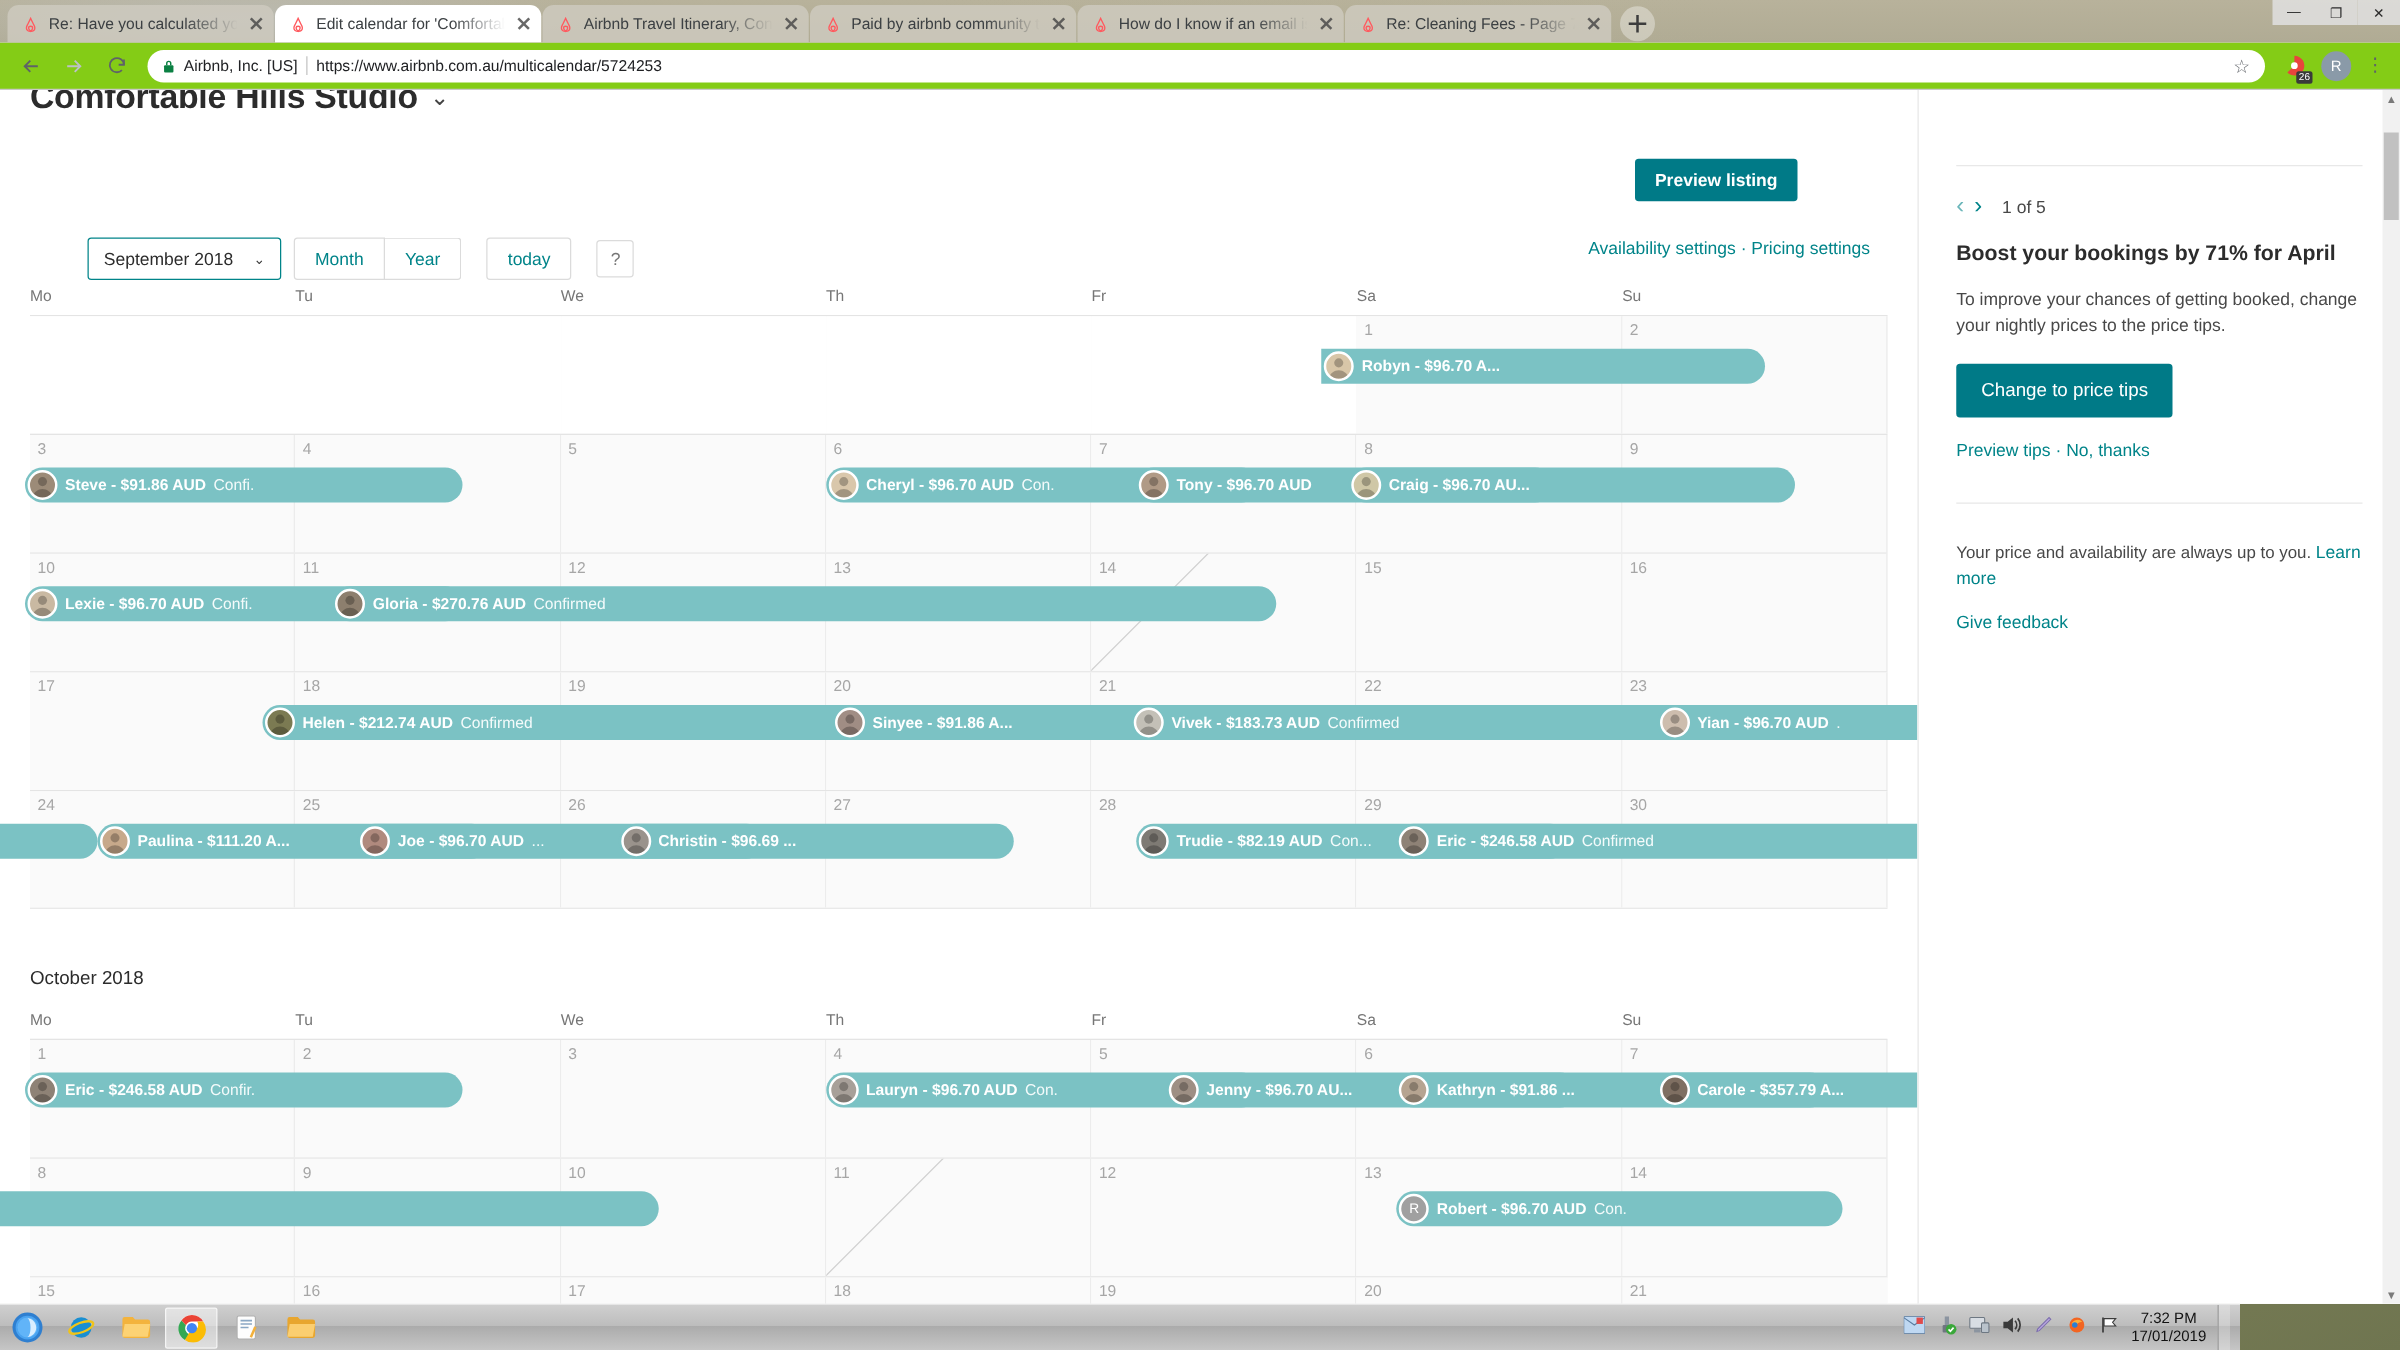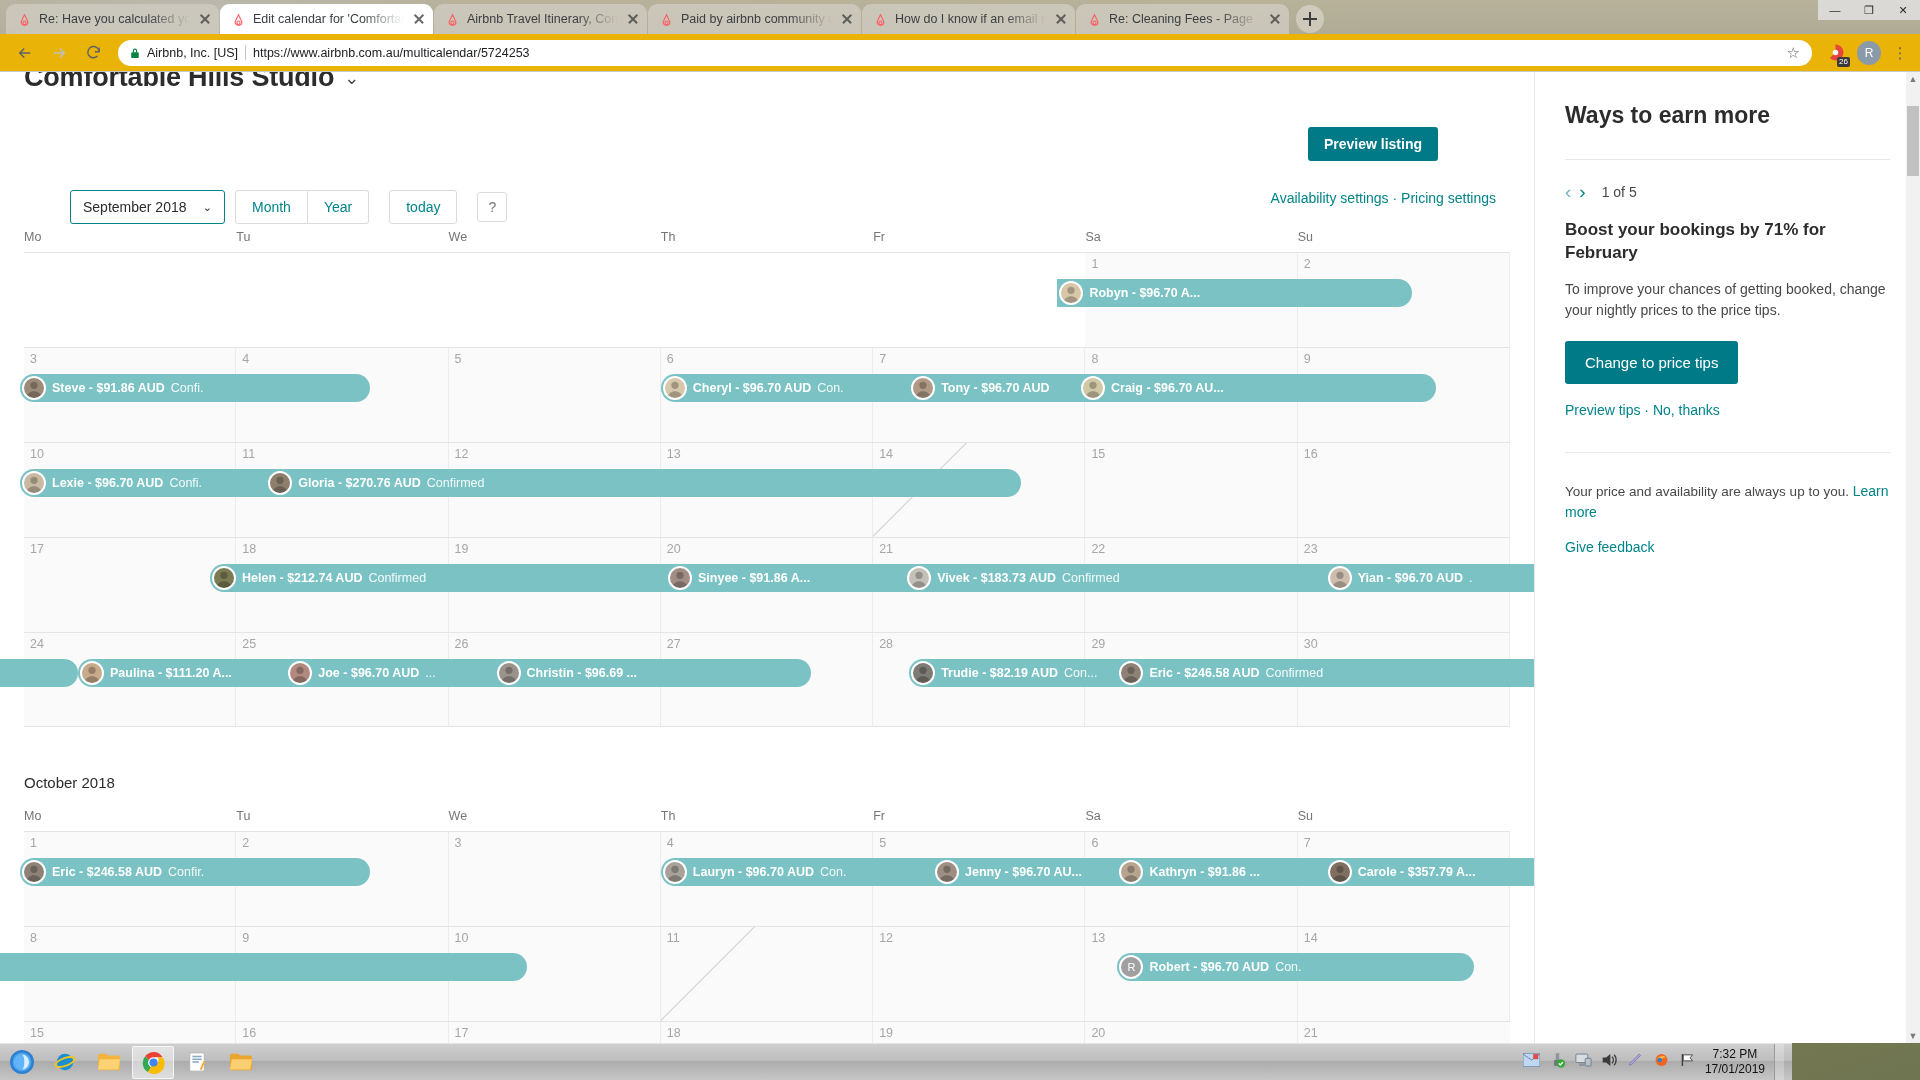--- a/index.html
+++ b/index.html
@@ -110,21 +110,21 @@
     display: flex; align-items: center; gap: 0;
     z-index: 10;
   }
   .wc { width: 34px; height: 20px; display:flex; align-items:center; justify-content:center;
         font-size: 11px; color:#2b2b2b; background: rgba(225,225,225,.85); }
   .wc.close { background: rgba(225,225,225,.85); }
 
   
   #omnirow {
     height: 38px;
-    background: #eab308;
+    background: #84cc16;
     display: flex;
     align-items: center;
     padding: 0 10px;
     gap: 4px;
     border-bottom: 1px solid #c9c9c9;
   }
   .navbtn {
     width: 30px; height: 30px;
     display:flex; align-items:center; justify-content:center;
     color: #5f6368;
@@ -1036,28 +1036,27 @@
               </div>
               <div class="daycell">
                 <span class="daynum">21</span>
               </div>
             </div>
           </div>
         </div>
     </div>
 
     <div id="side">
-      <h2>Ways to earn more</h2>
       <div class="side-hr"></div>
       <div id="carousel-nav">
         <span class="cnav prev">‹</span>
         <span class="cnav next">›</span>
         <span style="margin-left:8px">1 of 5</span>
       </div>
-      <h3>Boost your bookings by 71% for February</h3>
+      <h3>Boost your bookings by 71% for April</h3>
       <p class="body">To improve your chances of getting booked, change your nightly prices to the price tips.</p>
       <div id="price-tips-btn">Change to price tips</div>
       <div id="tips-links">
         <span>Preview tips</span>
         <span>·</span>
         <span>No, thanks</span>
       </div>
       <div class="side-hr" style="margin:34px 0 0 0"></div>
       <div id="note">
         <span>Your price and availability are always up to you.</span>

